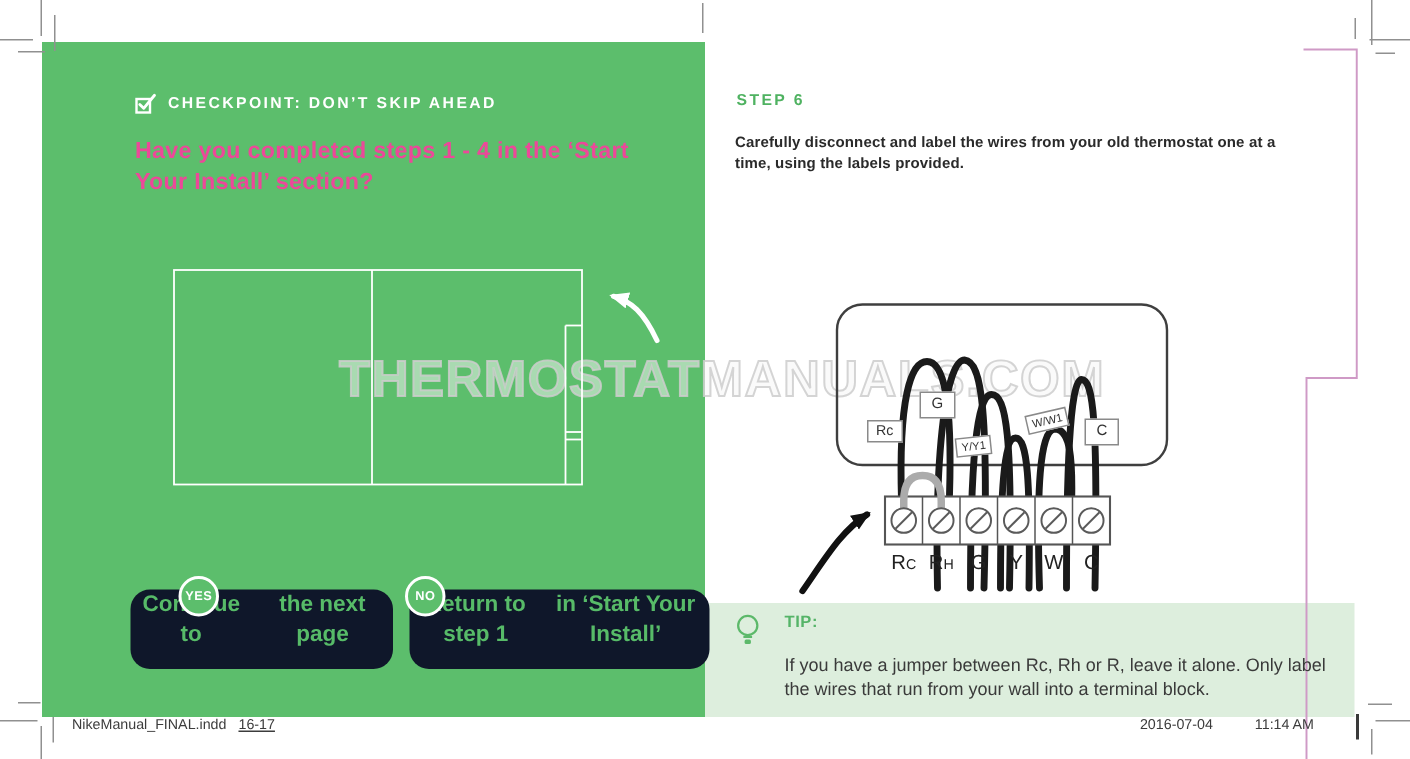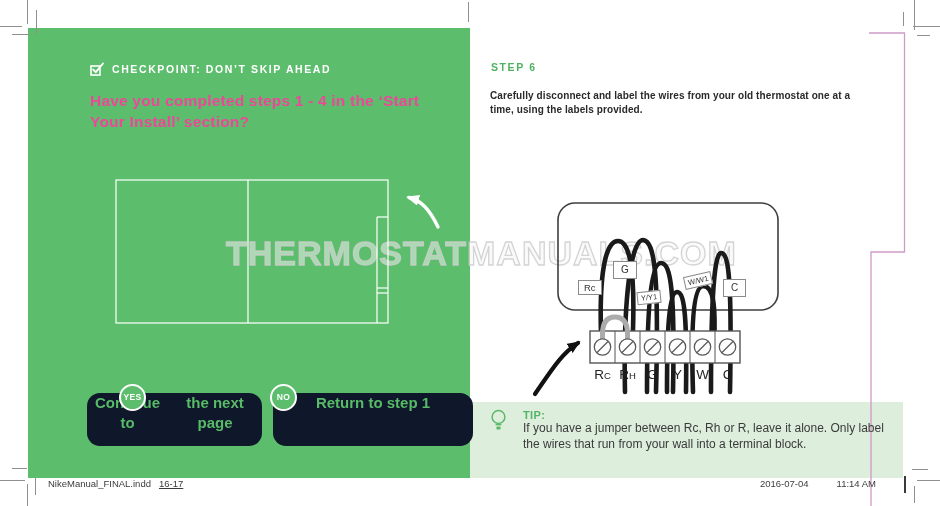--- a/index.html
+++ b/index.html
@@ -42,21 +42,21 @@
   .overlay-svg { position:absolute; left:0; top:0; width:940px; height:506px; z-index:3; pointer-events:none; }
   .wtag { position:absolute; z-index:4; background:#ffffff; border:1px solid #8a8a8a;
     color:#333; font-size:9.5px; padding:1px 5px; line-height:1.2; }
   .wtag-small { font-size:7.5px; padding:1px 3px; }
   .tlabel { position:absolute; top:367px; width:25px; z-index:4; text-align:center;
     color:#222; font-size:13.5px; font-weight:normal; }
   .tlabel .sc { font-size:9.5px; }
   
   .tip-icon { position:absolute; left:489px; top:409px; z-index:3; }
   .tip-body { position:absolute; left:523px; top:409px; z-index:3; }
-  .tip-title { color:#55b468; font-size:11px; font-weight:bold; letter-spacing:0.4px; margin-bottom:0; }
+  .tip-title { color:#55b468; font-size:11px; font-weight:bold; letter-spacing:0.4px; margin-bottom:15px; }
   .tip-line { color:#3a3a3a; font-size:12px; line-height:1.32; }
   
   .footer-left { position:absolute; left:48px; top:478px; z-index:3; color:#3c3c3c; font-size:9.5px; }
   .footer-left .pg { margin-left:8px;text-decoration:underline; }
   .footer-right { position:absolute; left:700px; top:478px; width:176px; z-index:3; text-align:right; color:#3c3c3c; font-size:9.5px; }
   .footer-right .tm { margin-left:28px; }
   
   .mark { position:absolute; background:#909090; z-index:2; }
   .mark-dark { background:#3a3a3a; }
 </style>
@@ -101,20 +101,21 @@
   <div class="question">Have you completed steps 1 - 4 in the ‘Start Your Install’ section?</div>
 
   <button class="pill-btn btn-yes">
     <span>Continue to</span>
     <span>the next page</span>
   </button>
   <div class="badge badge-yes">YES</div>
 
   <button class="pill-btn btn-no">
     <span>Return to step 1</span>
+    <span>in ‘Start Your Install’</span>
   </button>
   <div class="badge badge-no">NO</div>
 
   <div class="step-label">STEP 6</div>
   <div class="instruction">Carefully disconnect and label the wires from your old thermostat one at a time, using the labels provided.</div>
 
   <svg class="overlay-svg" viewBox="0 0 940 506">
     <defs>
       <marker id="arrowBlack" markerUnits="userSpaceOnUse" markerWidth="15" markerHeight="13" refX="10" refY="5.5" orient="auto">
         <path d="M0,0 L13,5.5 L0,11 Z" fill="#111111"></path>

